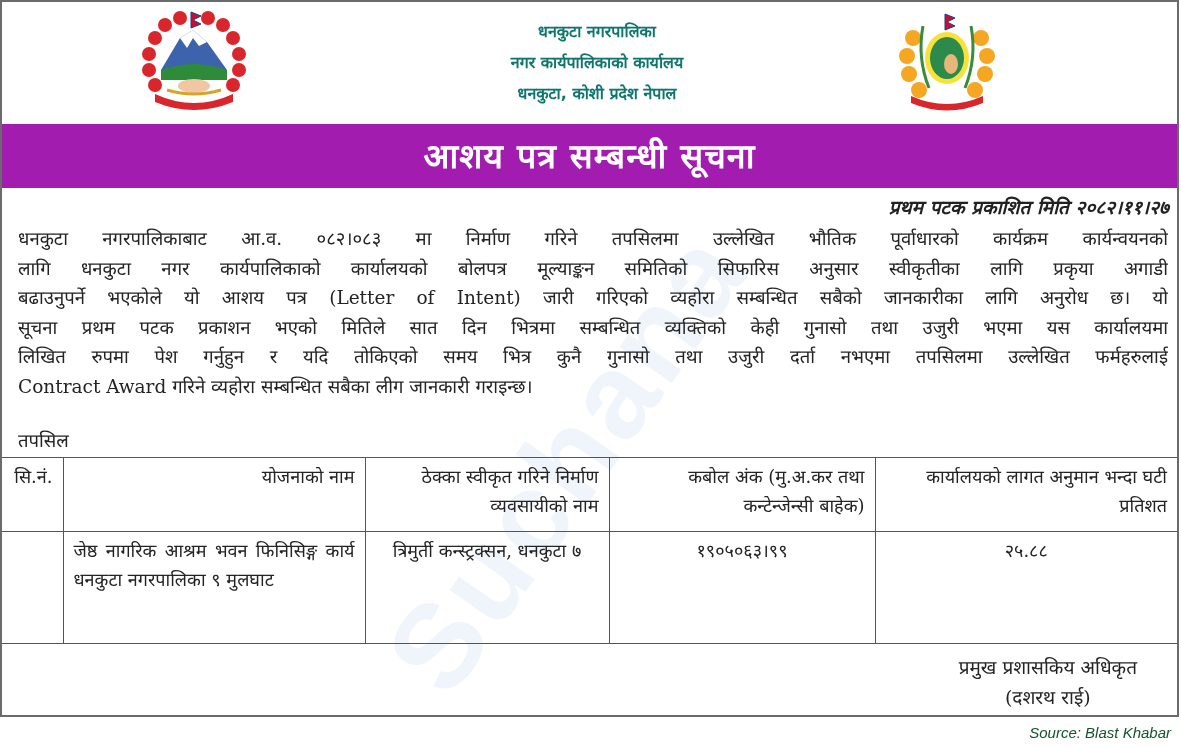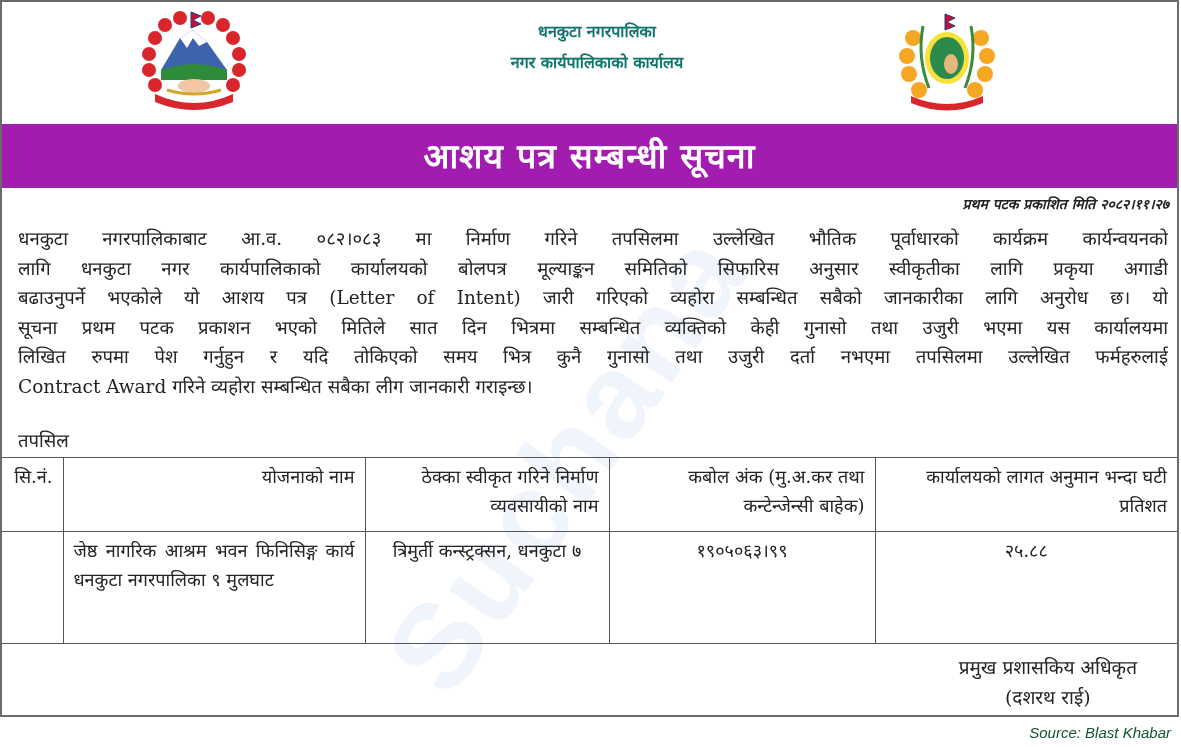--- a/index.html
+++ b/index.html
@@ -22,21 +22,21 @@
   }
 
   .title-band {
     position: absolute; left: 0; top: 122px; width: 100%; height: 64px;
     background: #a21caf; color: #fff; text-align: center;
     font-weight: bold; font-size: 34px; line-height: 64px; letter-spacing: 1px;
   }
 
   .pub-date {
     position: absolute; right: 8px; top: 192px;
-    font-style: italic; font-weight: bold; font-size: 14px; color: #222;
+    font-style: italic; font-weight: bold; font-size: 19px; color: #222;
   }
 
   .body-text {
     position: absolute; left: 16px; top: 222px; width: 1150px;
     font-family: "DejaVu Serif", serif; font-size: 18.5px; line-height: 29.5px;
     text-align: justify; color: #232323;
   }
   .body-text .line { display: block; text-align-last: justify; white-space: nowrap; overflow: hidden; }
   .body-text .line.last { text-align-last: left; }
 
@@ -112,20 +112,21 @@
       <polygon points="45,30 52,40 58,30 64,38 72,34 58,22" fill="#fff"></polygon>
       <path d="M26 62 Q59 50 92 62 L92 72 L26 72 Z" fill="#2e8b3a"></path>
       <ellipse cx="59" cy="78" rx="16" ry="7" fill="#f1c6a2"></ellipse>
       <path d="M20 86 Q59 104 98 86 L98 94 Q59 110 20 94 Z" fill="#d9262c"></path>
       <path d="M32 82 Q59 90 86 82" stroke="#d4a52b" stroke-width="3" fill="none"></path>
     </svg>
 
     <div class="office-block">
       <div>धनकुटा नगरपालिका</div>
       <div>नगर कार्यपालिकाको कार्यालय</div>
+      <div>धनकुटा, कोशी प्रदेश नेपाल</div>
     </div>
 
     <svg class="emblem right" viewBox="0 0 104 108">
       <g fill="#f5a623">
         <circle cx="18" cy="30" r="8"></circle>
           <circle cx="12" cy="48" r="8"></circle>
           <circle cx="14" cy="66" r="8"></circle>
         <circle cx="24" cy="82" r="8"></circle>
           <circle cx="86" cy="30" r="8"></circle>
           <circle cx="92" cy="48" r="8"></circle>

